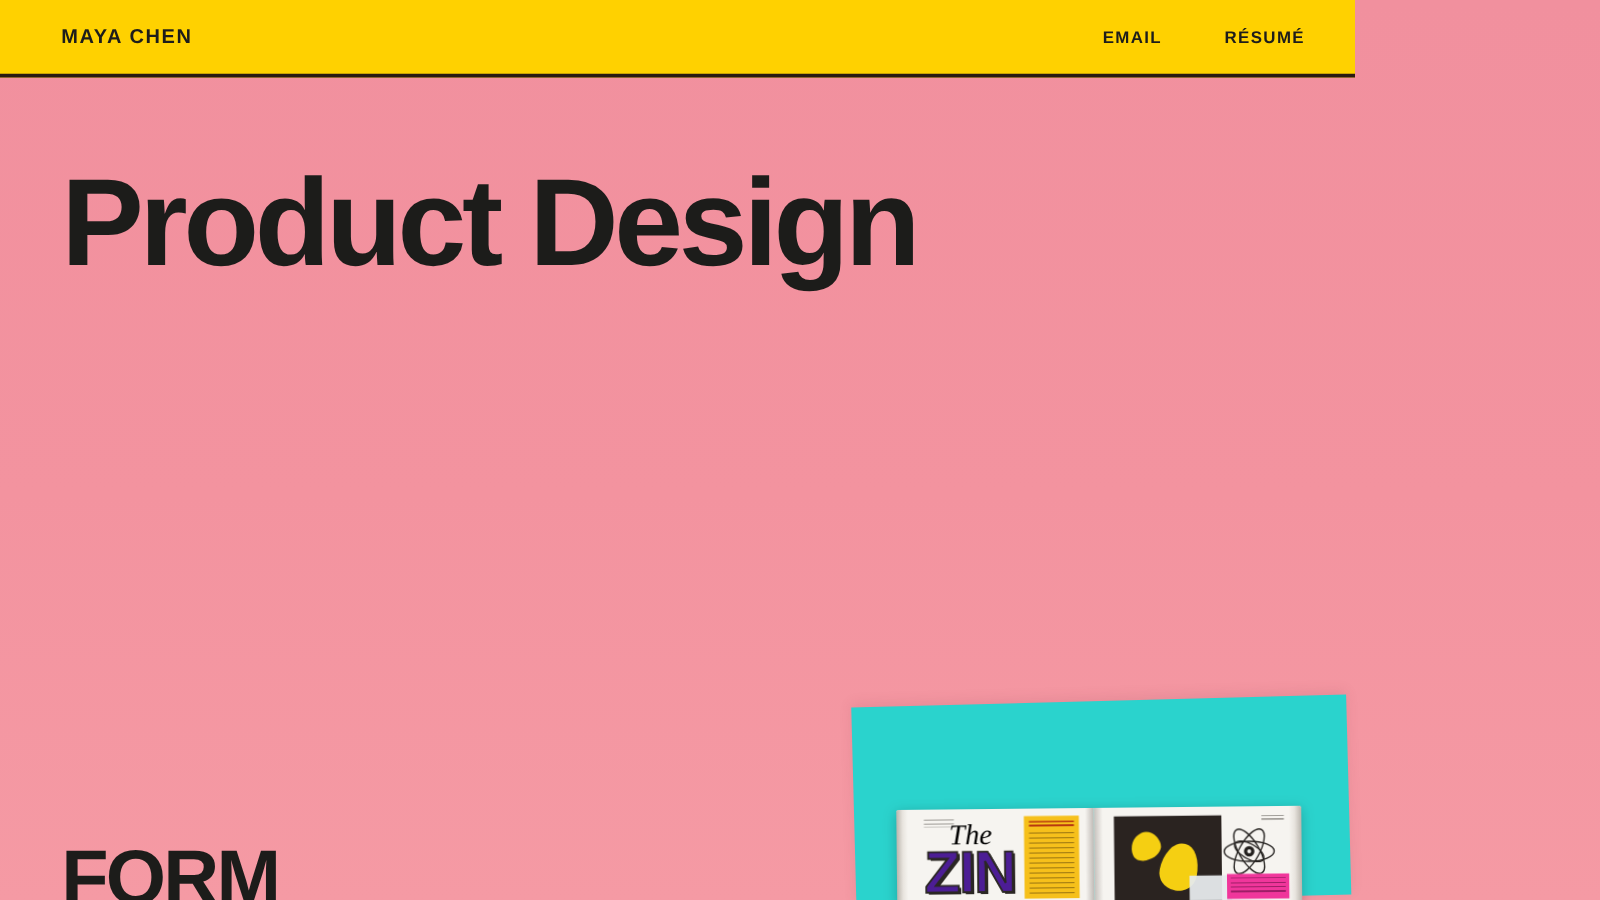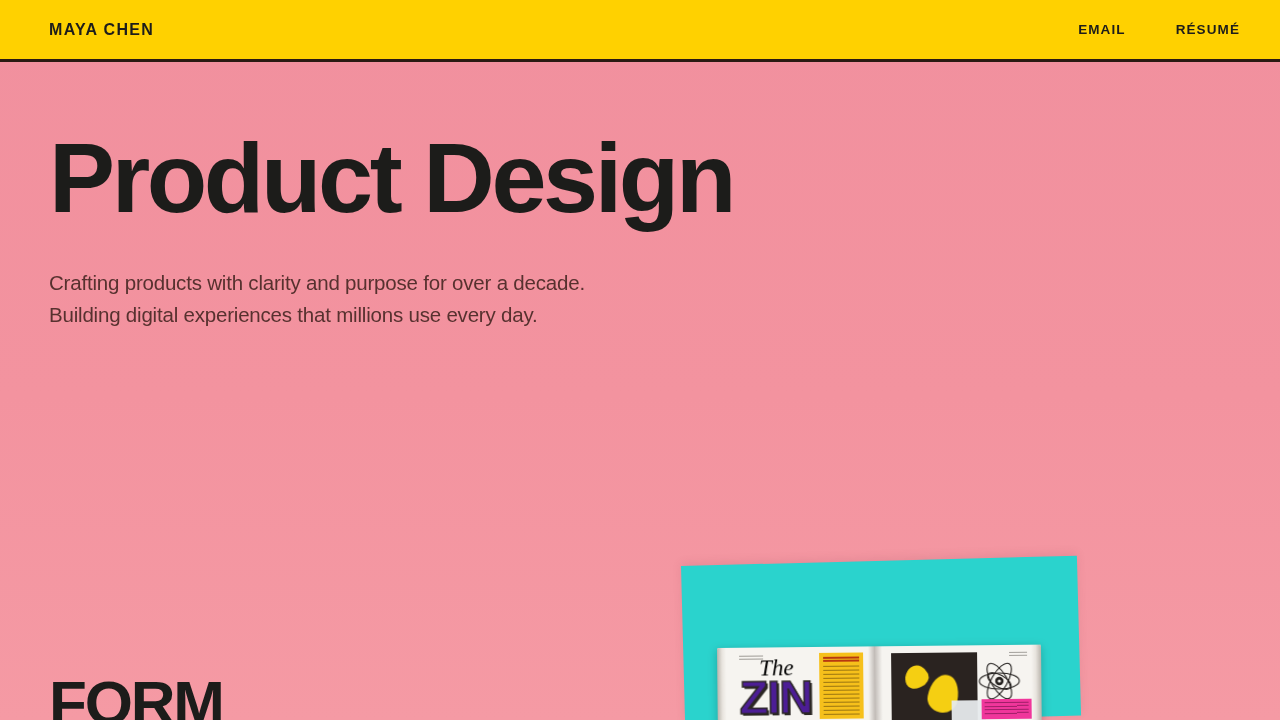--- a/index.html
+++ b/index.html
@@ -14,21 +14,21 @@
   #page {
     position:relative;
     width:1280px; height:720px;
     overflow:hidden;
     background:linear-gradient(180deg,#f1909e 0%,#f3939f 55%,#f59aa4 100%);
   }
 
   
   .site-header {
     position:absolute; top:0; left:0;
-    width:1280px; height:62px;
+    width:1084px; height:62px;
     background:#ffd100;
     border-bottom:3px solid #2a1a12;
     display:flex; align-items:center;
     justify-content:space-between;
     padding:0 40px 0 49px;
     z-index:20;
   }
   .brand {
     font-size:16px;
     font-weight:bold;
@@ -238,24 +238,20 @@
       <a class="nav-link" href="#">EMAIL</a>
       <a class="nav-link" href="#">RÉSUMÉ</a>
     </nav>
   </header>
 
   <section class="hero">
     <h1 class="hero-title">
       <div class="hero-title-line">Product Design</div>
     </h1>
 
-    <p class="hero-sub">
-      <span class="hero-sub-line">Crafting products with clarity and purpose for over a decade.</span><br>
-      <span class="hero-sub-line">Building digital experiences that millions use every day.</span>
-    </p>
   </section>
 
   <div class="section-heading">FORM</div>
 
   <figure class="photo">
     <div class="photo-bg"></div>
 
     <div class="spread">
 
       <div class="page page-left">

